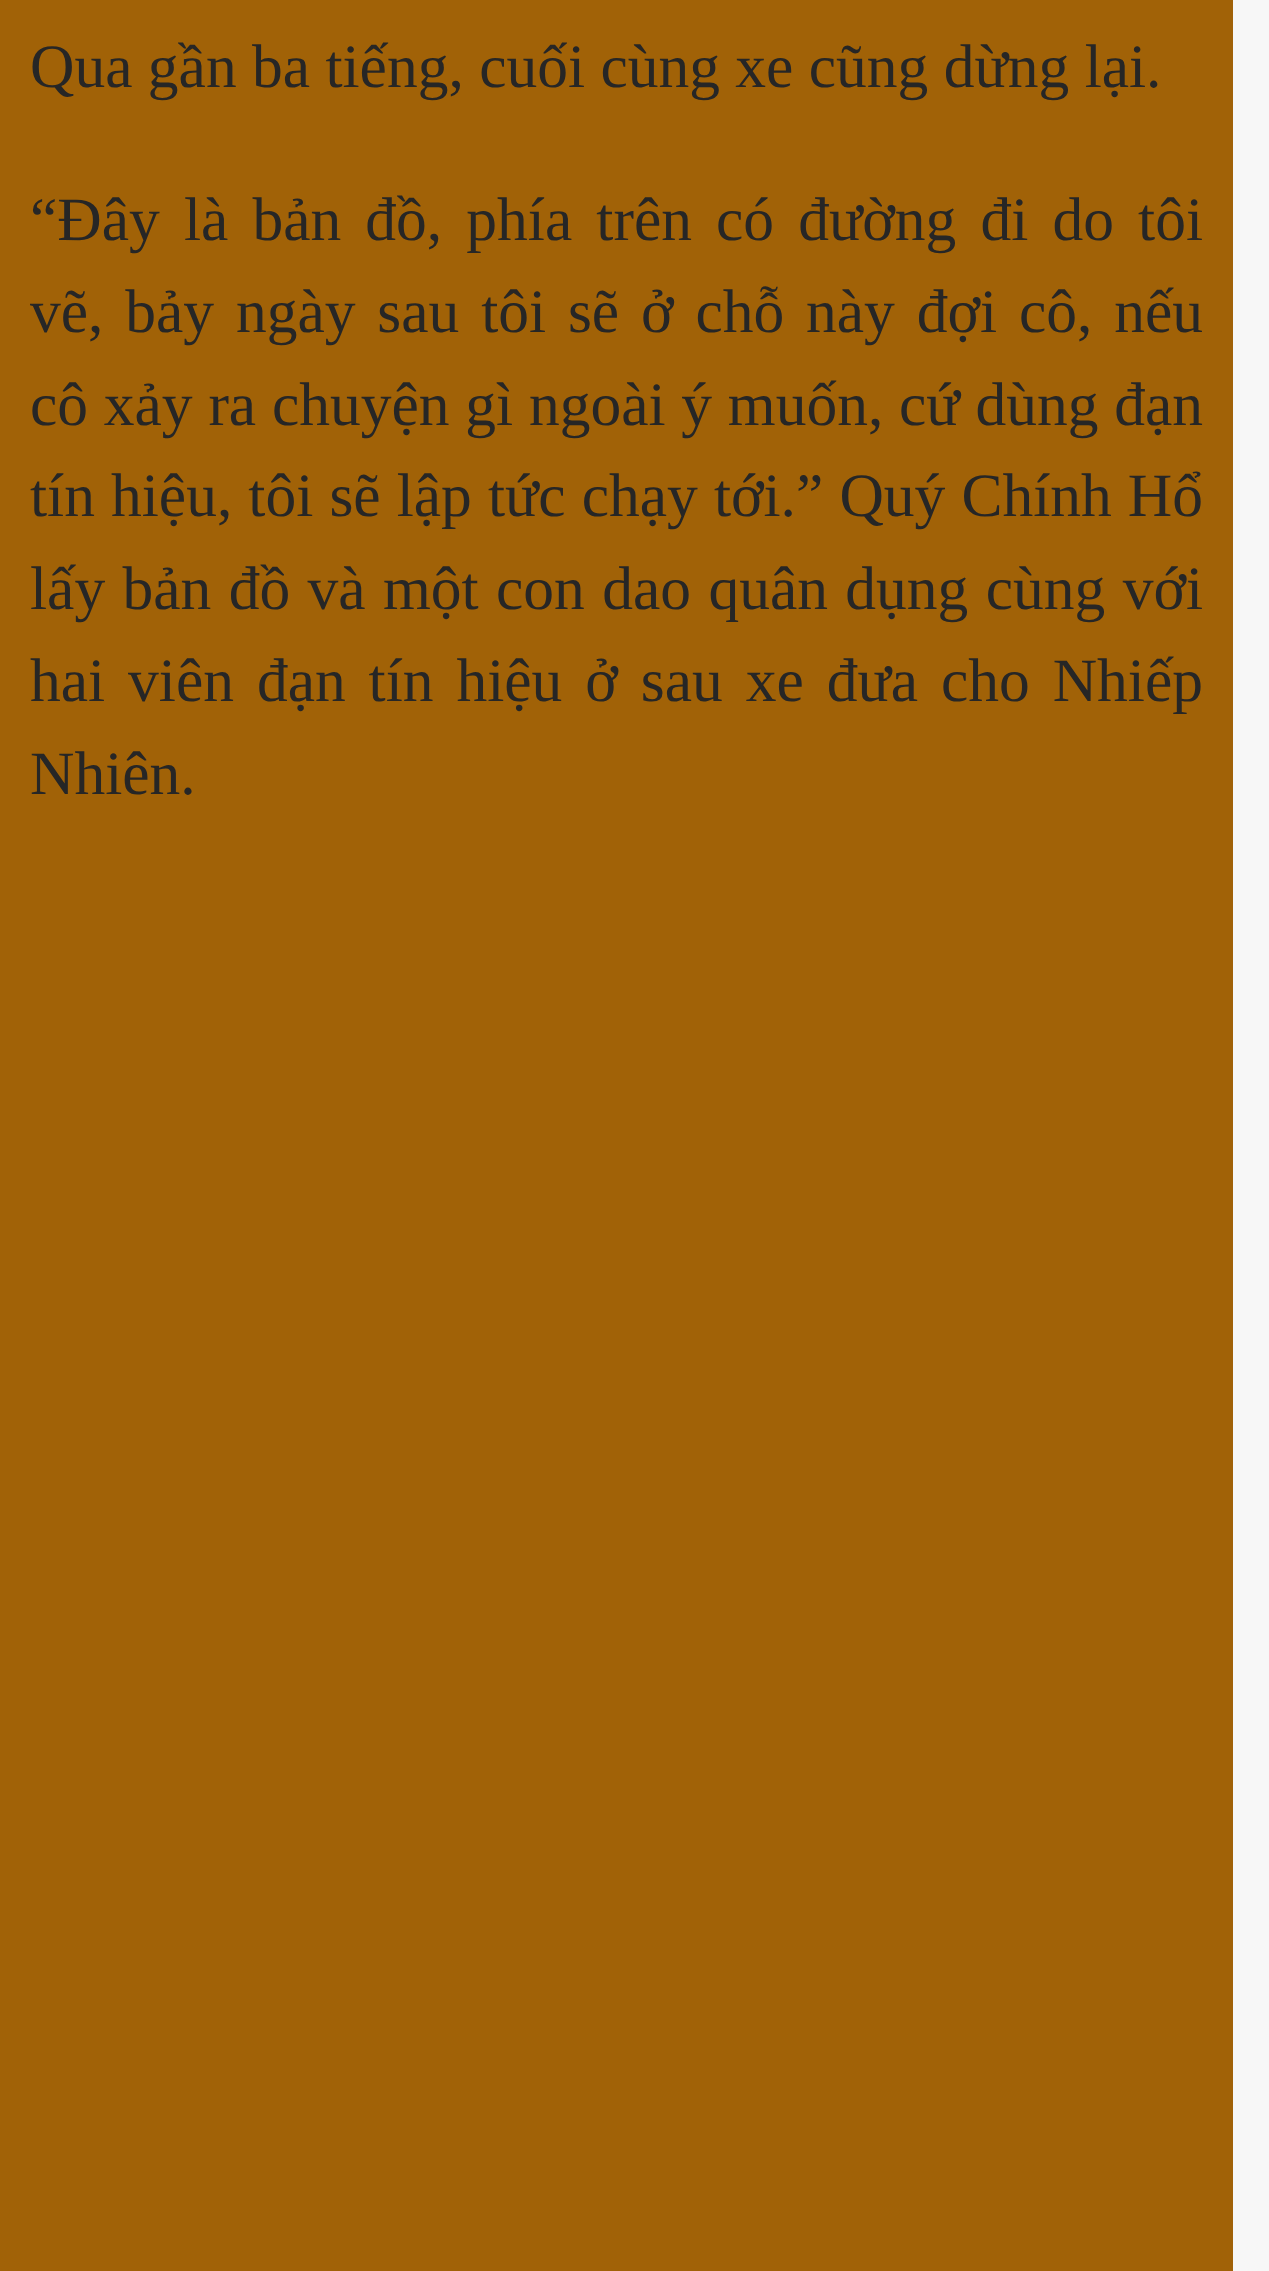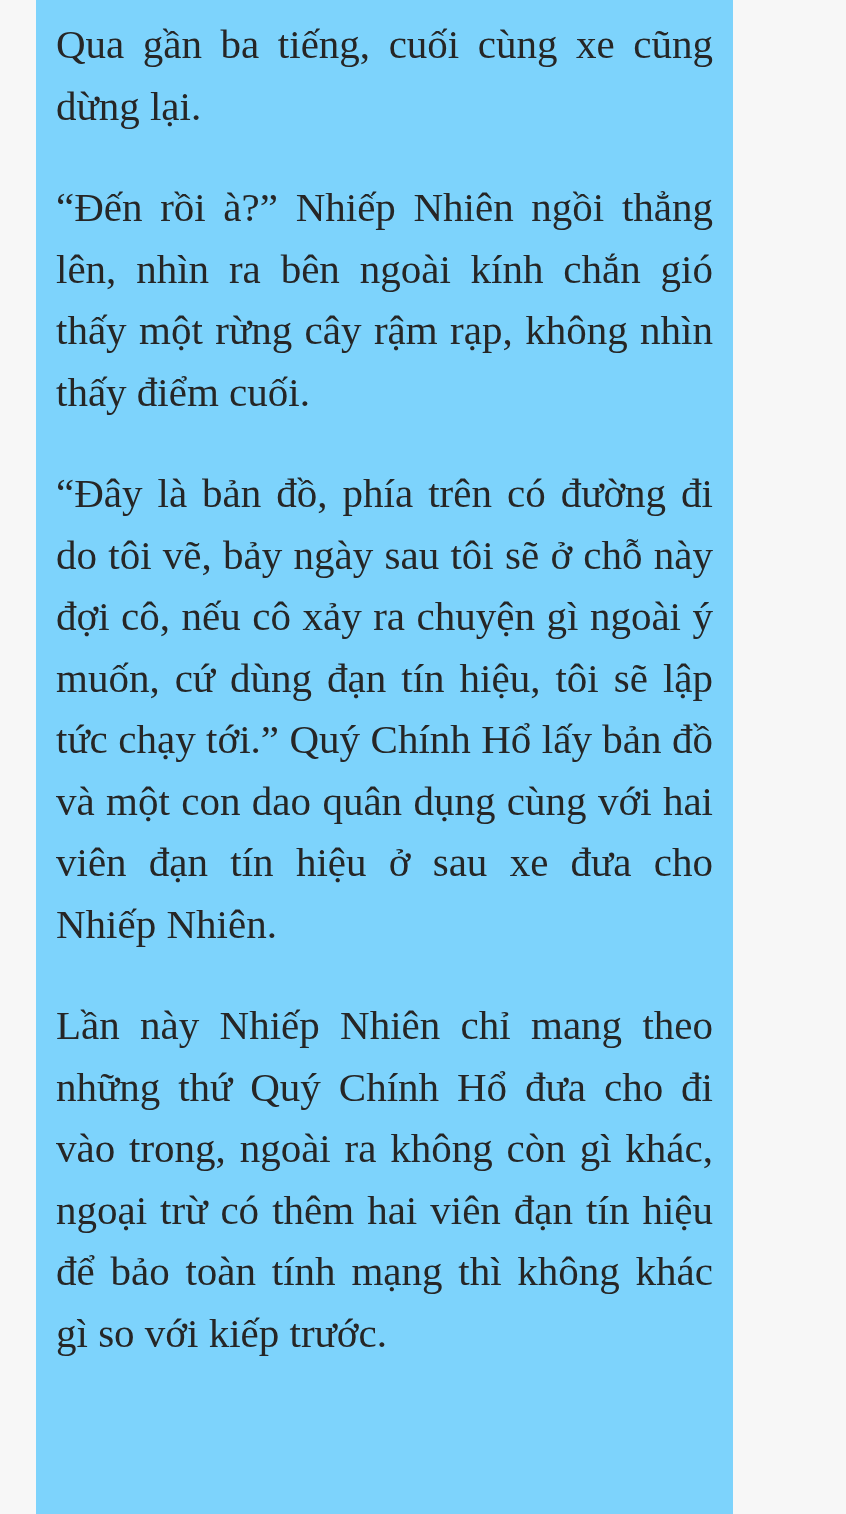--- a/index.html
+++ b/index.html
@@ -8,40 +8,37 @@
     background: #f7f7f7;
   }
   body {
     width: 846px;
     min-height: 1514px;
     font-family: "Liberation Serif", "DejaVu Serif", serif;
     color: #2b2b2b;
   }
   .reader {
     box-sizing: border-box;
-    width: 697px;
+    width: 822px;
     min-height: 1514px;
     padding: 14px 20px 10px 20px;
-    background: #7dd3fc;
-    margin-left: 36px;
+    background: #a16207;
   }
   .para {
     margin: 0 0 40px 0;
     font-size: 41px;
     line-height: 1.50;
     text-align: justify;
     text-justify: inter-word;
     letter-spacing: 0px;
     color: #262626;
   }
   .para:last-child {
     margin-bottom: 0;
   }
 </style>
 </head>
 <body>
 
 <div class="reader">
   <p class="para">Qua gần ba tiếng, cuối cùng xe cũng dừng lại.</p>
-  <p class="para">“Đến rồi à?” Nhiếp Nhiên ngồi thẳng lên, nhìn ra bên ngoài kính chắn gió thấy một rừng cây rậm rạp, không nhìn thấy điểm cuối.</p>
   <p class="para">“Đây là bản đồ, phía trên có đường đi do tôi vẽ, bảy ngày sau tôi sẽ ở chỗ này đợi cô, nếu cô xảy ra chuyện gì ngoài ý muốn, cứ dùng đạn tín hiệu, tôi sẽ lập tức chạy tới.” Quý Chính Hổ lấy bản đồ và một con dao quân dụng cùng với hai viên đạn tín hiệu ở sau xe đưa cho Nhiếp Nhiên.</p>
-  <p class="para">Lần này Nhiếp Nhiên chỉ mang theo những thứ Quý Chính Hổ đưa cho đi vào trong, ngoài ra không còn gì khác, ngoại trừ có thêm hai viên đạn tín hiệu để bảo toàn tính mạng thì không khác gì so với kiếp trước.</p>
 </div>
 
 </body></html>

